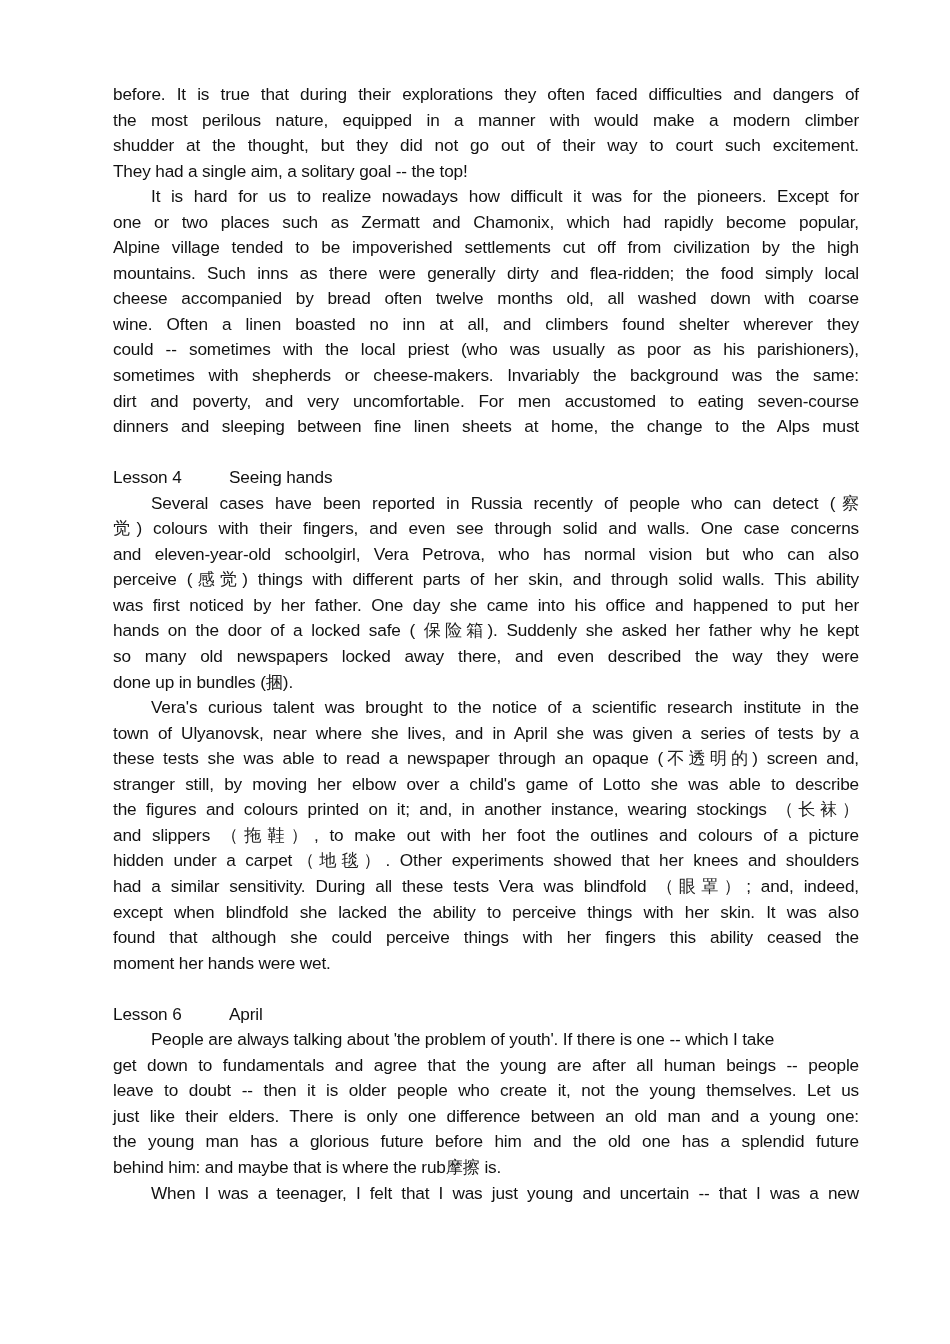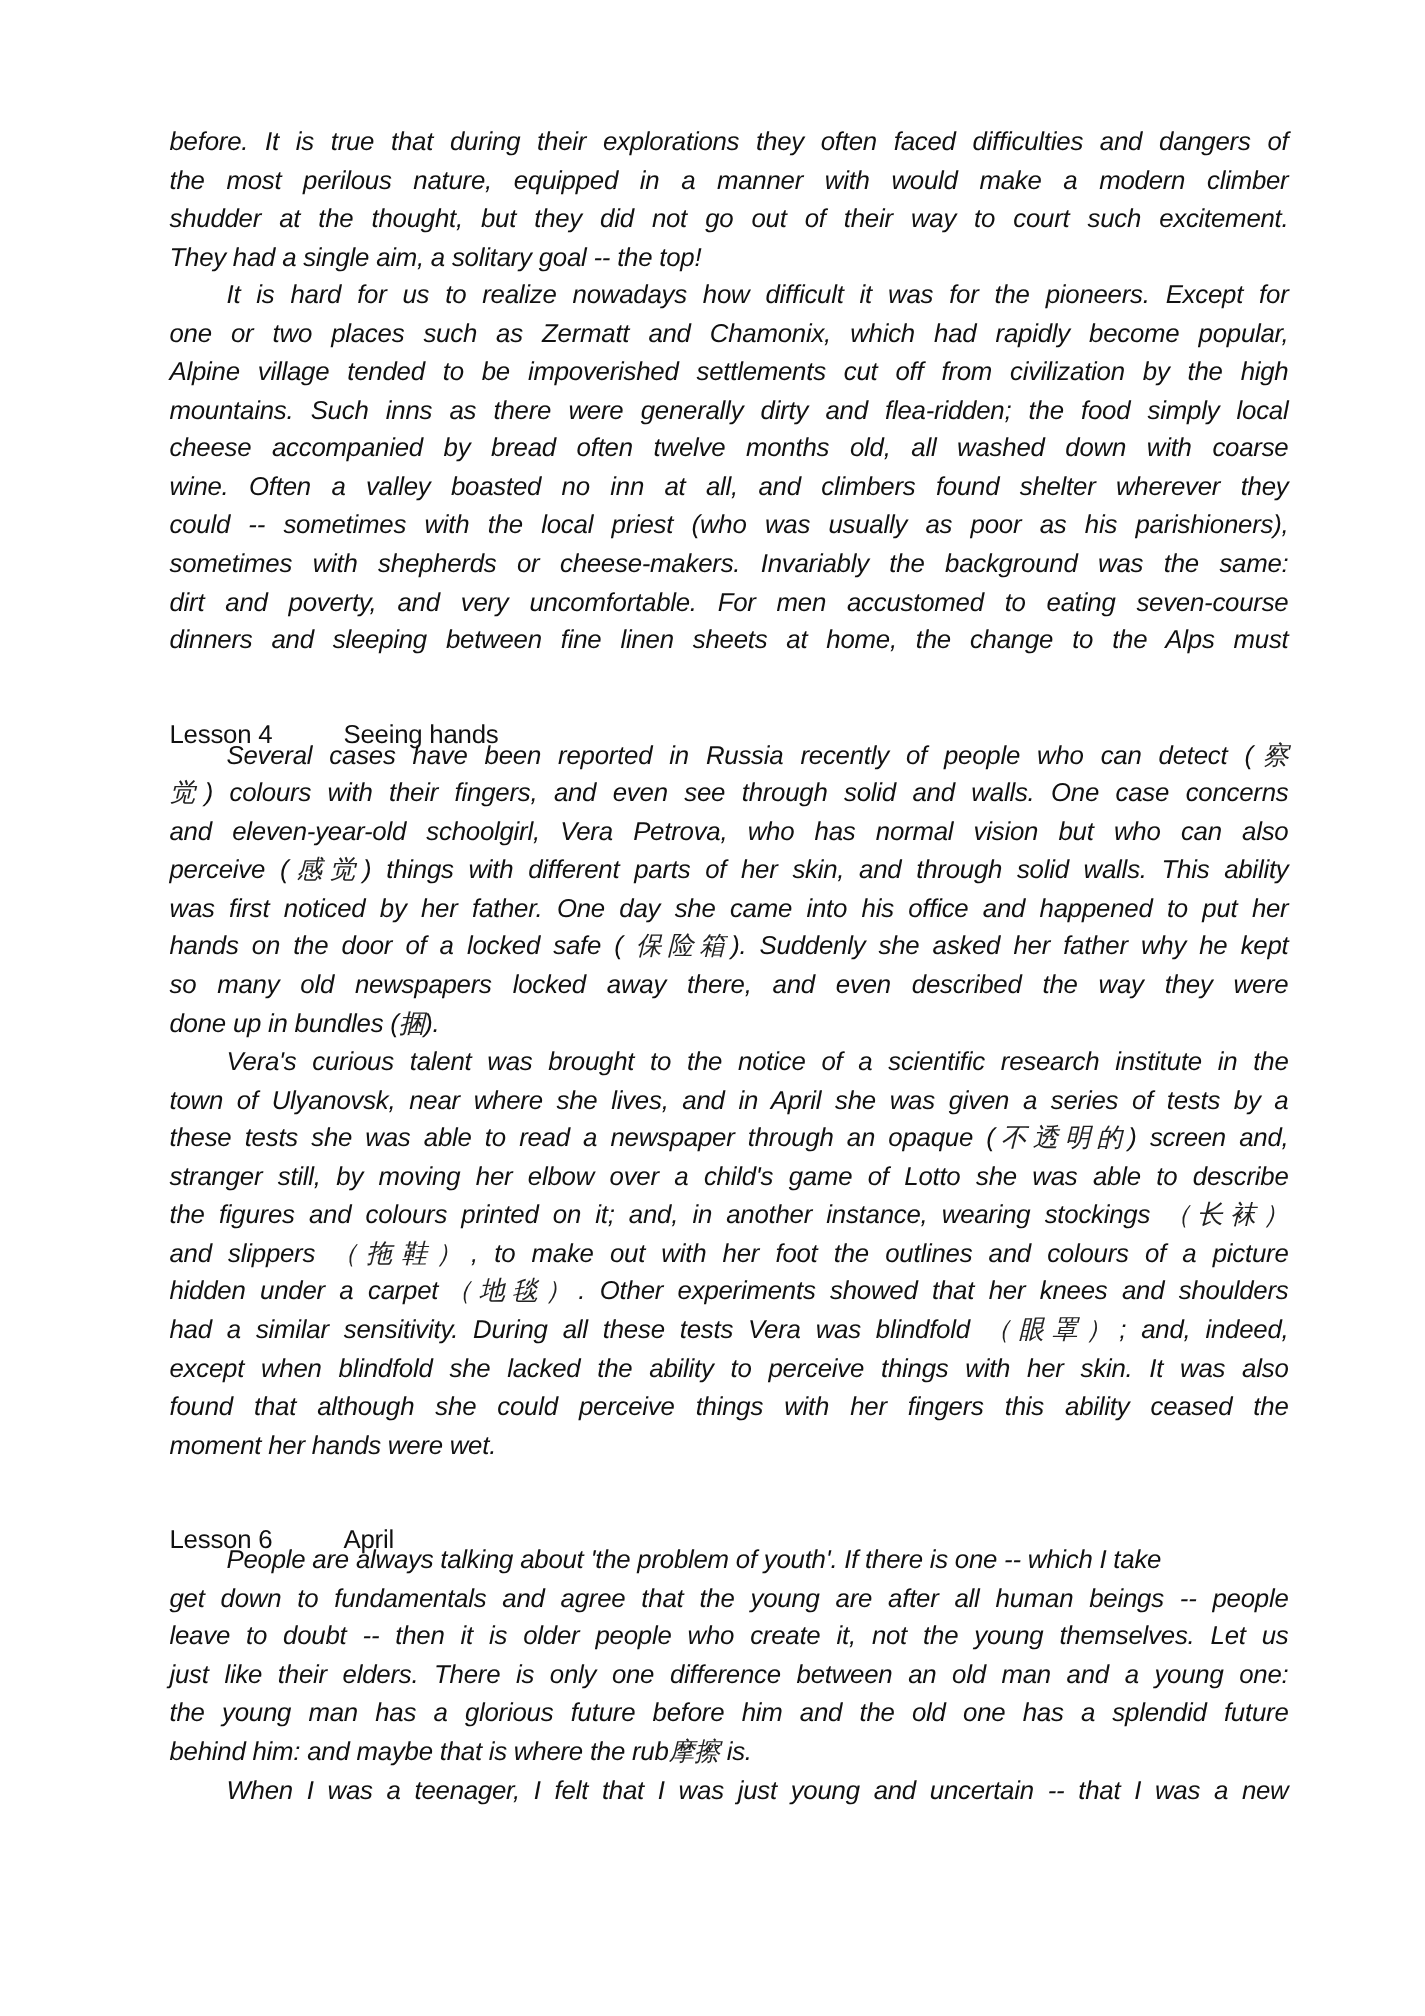--- a/index.html
+++ b/index.html
@@ -6,48 +6,47 @@
   body { width: 950px; height: 1344px; position: relative; overflow: hidden; }
   .page {
     position: absolute; left: 113px; top: 82px; width: 746px;
     font-family: "Liberation Sans", "DejaVu Sans", sans-serif;
     font-size: 17.2px; color: #111111; letter-spacing: -0.15px;
   }
   .line {
     height: 25.55px; line-height: 25.55px; white-space: nowrap;
     text-align: justify; text-align-last: justify;
     transform-origin: left center;
-    font-style: italic;
   }
   .line.last { text-align-last: left; }
   .line.indent { padding-left: 38px; }
   .gap { height: 25.55px; }
   .heading { height: 25.55px; line-height: 25.55px; white-space: nowrap; }
-  .heading .num { display: inline-block; width: 116px; margin-top: 12px; }
+  .heading .num { display: inline-block; width: 116px; }
   .cjk { font-family: "DejaVu Serif", "Liberation Serif", serif; color: #222; }
 </style>
 </head>
 <body>
 
 <div class="page">
 
   <div>
     <div>
       <div class="line">before. It is true that during their explorations they often faced difficulties and dangers of</div>
       <div class="line">the most perilous nature, equipped in a manner with would make a modern climber</div>
       <div class="line">shudder at the thought, but they did not go out of their way to court such excitement.</div>
       <div class="line last">They had a single aim, a solitary goal -- the top!</div>
     </div>
     <div>
       <div class="line indent">It is hard for us to realize nowadays how difficult it was for the pioneers. Except for</div>
       <div class="line">one or two places such as Zermatt and Chamonix, which had rapidly become popular,</div>
       <div class="line">Alpine village tended to be impoverished settlements cut off from civilization by the high</div>
       <div class="line">mountains. Such inns as there were generally dirty and flea-ridden; the food simply local</div>
       <div class="line">cheese accompanied by bread often twelve  months old, all washed down with coarse</div>
-      <div class="line">wine. Often a valley boasted no inn at all, and climbers found shelter wherever they</div>
+      <div class="line">wine. Often a linen boasted no inn at all, and climbers found shelter wherever they</div>
       <div class="line">could -- sometimes with the local priest (who was usually as poor as his parishioners),</div>
       <div class="line">sometimes with shepherds or cheese-makers. Invariably the background was the same:</div>
       <div class="line">dirt and poverty, and very uncomfortable. For men accustomed to eating seven-course</div>
       <div class="line">dinners and sleeping between fine linen sheets at home, the change to the Alps must</div>
     </div>
   </div>
 
   <div class="gap"></div>
 
   <div>

